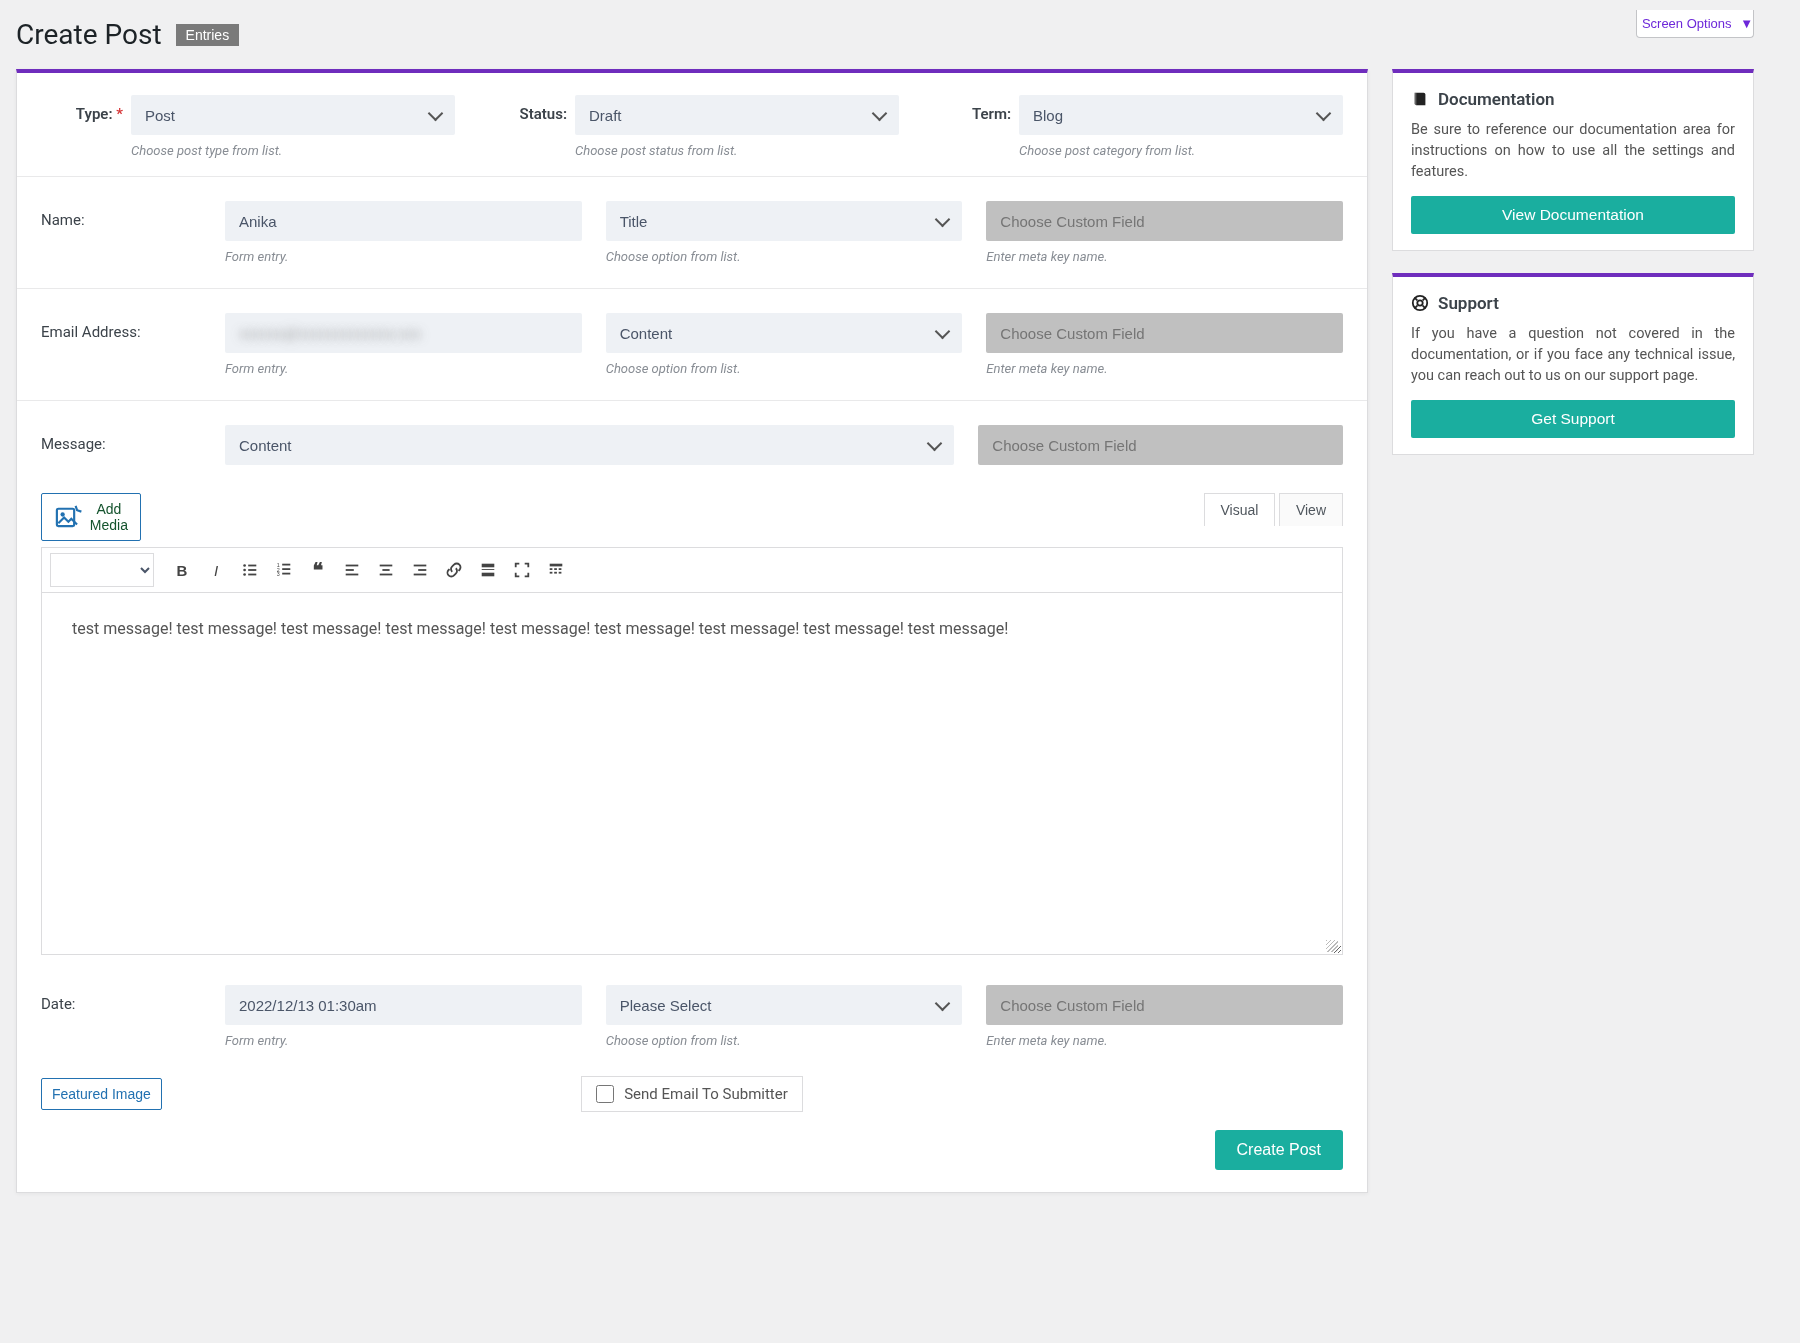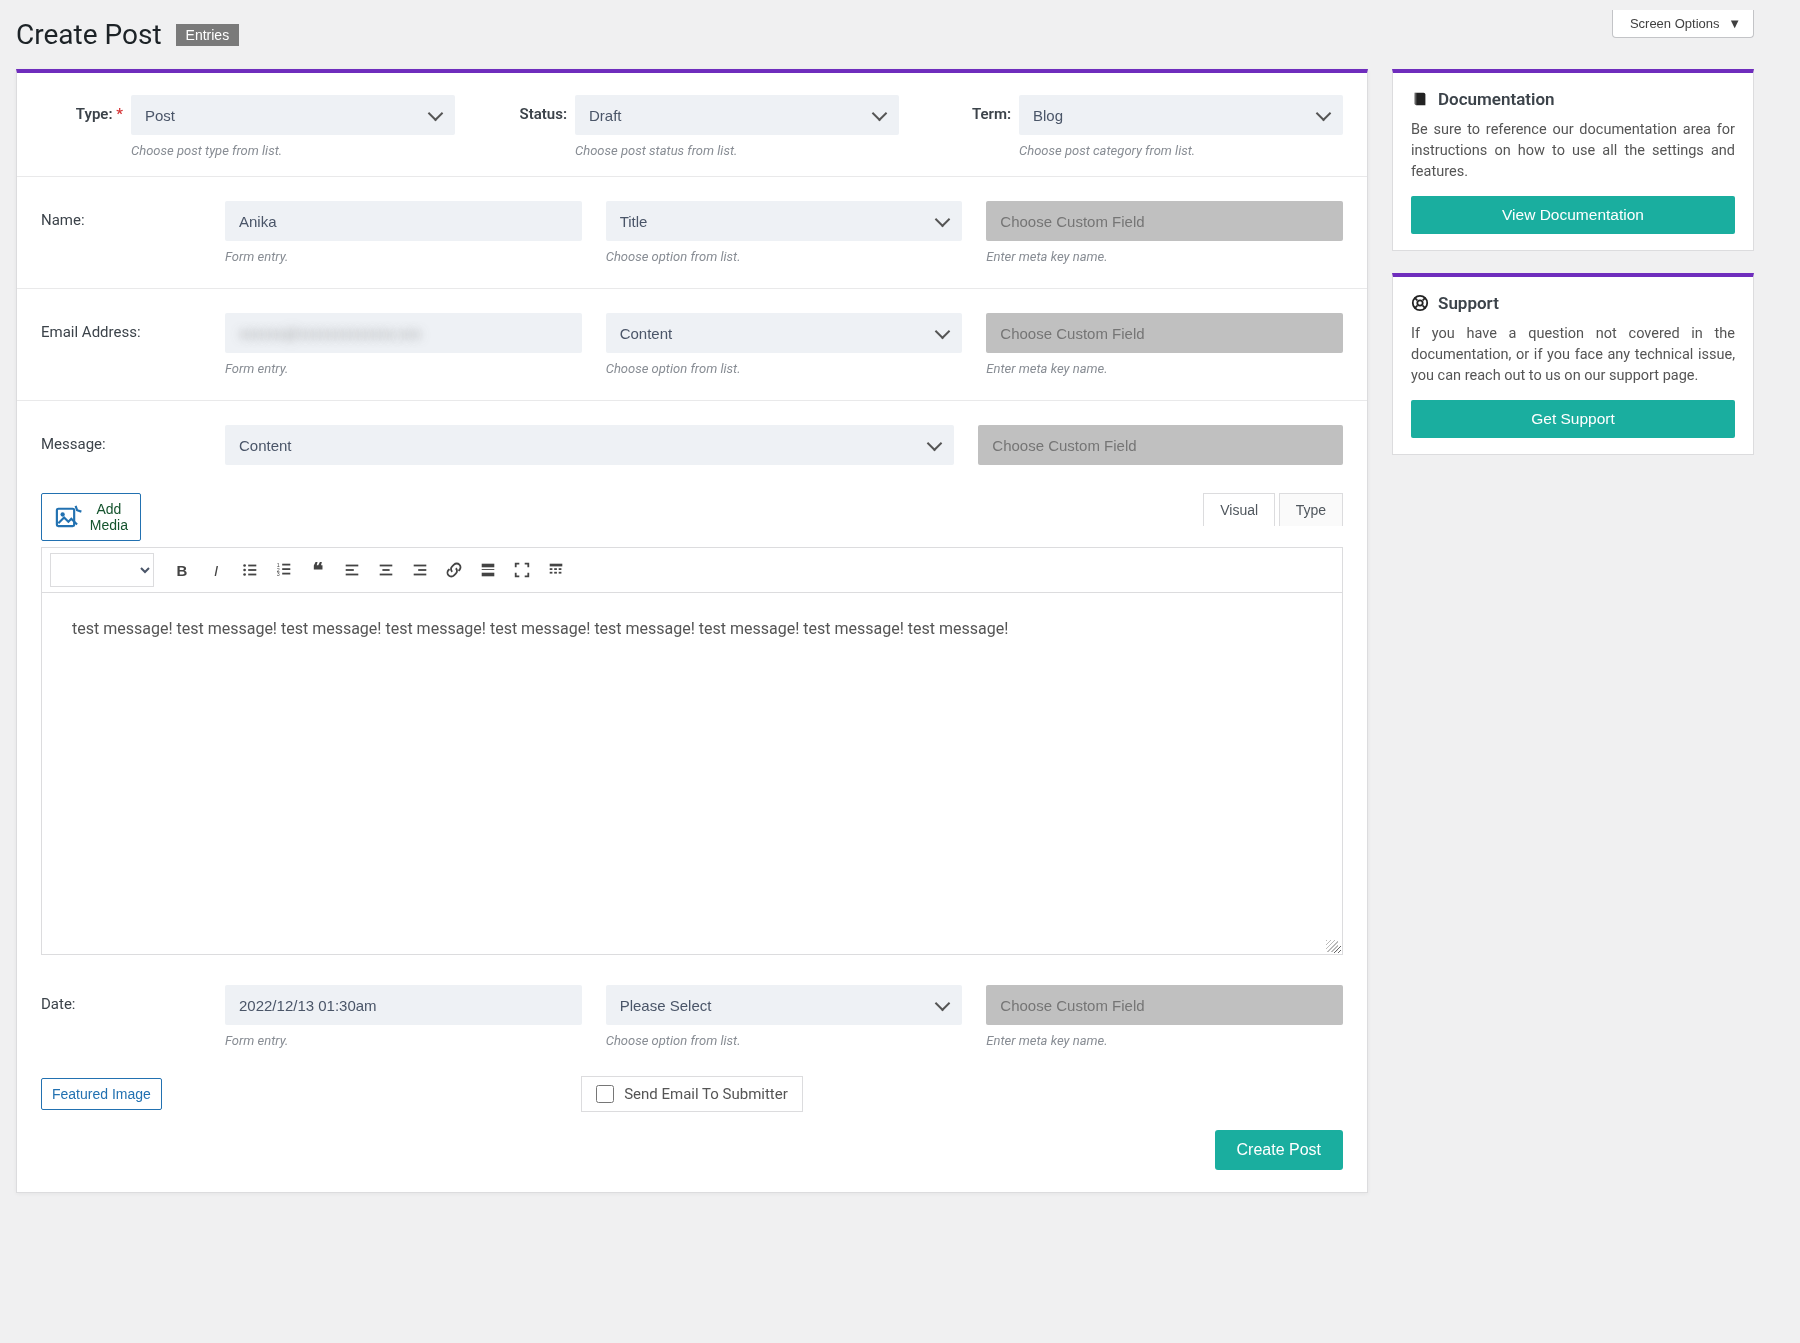--- a/index.html
+++ b/index.html
@@ -10,23 +10,23 @@
   font-size: 14px;
 }
 .wrap {
   padding: 10px 16px 20px;
   max-width: 1770px;
 }
 .screen-options {
   float: right;
   background: #fff;
   border: 1px solid #c3c4c7;
-  padding: 6px 12px;
+  padding: 6px 0;
   font-size: 13px;
-  color: #404040;
+  color: #6d28d9;
   border-top: none;
   border-radius: 0 0 4px 4px;
 }
 .screen-options span { margin-left: 5px; }
 .page-header {
   display: flex;
   align-items: center;
   margin-top: 8px;
   margin-bottom: 18px;
 }
@@ -415,21 +415,21 @@
             <svg viewBox="0 0 20 20" fill="#2271b1">
                 <rect x="2" y="4" width="12" height="12" rx="1" fill="none" stroke="#2271b1" stroke-width="1.5"></rect>
                 <circle cx="6" cy="8" r="1.5"></circle>
                 <path d="M3 14l4-4 3 3 2-2 4 4" fill="none" stroke="#2271b1" stroke-width="1.5"></path>
                 <path d="M15 2l1 3 3 1" fill="none" stroke="#2271b1" stroke-width="1.5"></path>
               </svg>
             <span>Add Media</span>
           </button>
           <div class="tabs-right">
             <button class="tab-btn active">Visual</button>
-            <button class="tab-btn">Type</button>
+            <button class="tab-btn">View</button>
           </div>
         </div>
 
         <div class="toolbar">
           <select class="format-select">
             <option>Paragraph</option>
           </select>
           <button class="tbtn">
               <b>B</b>
             </button>

